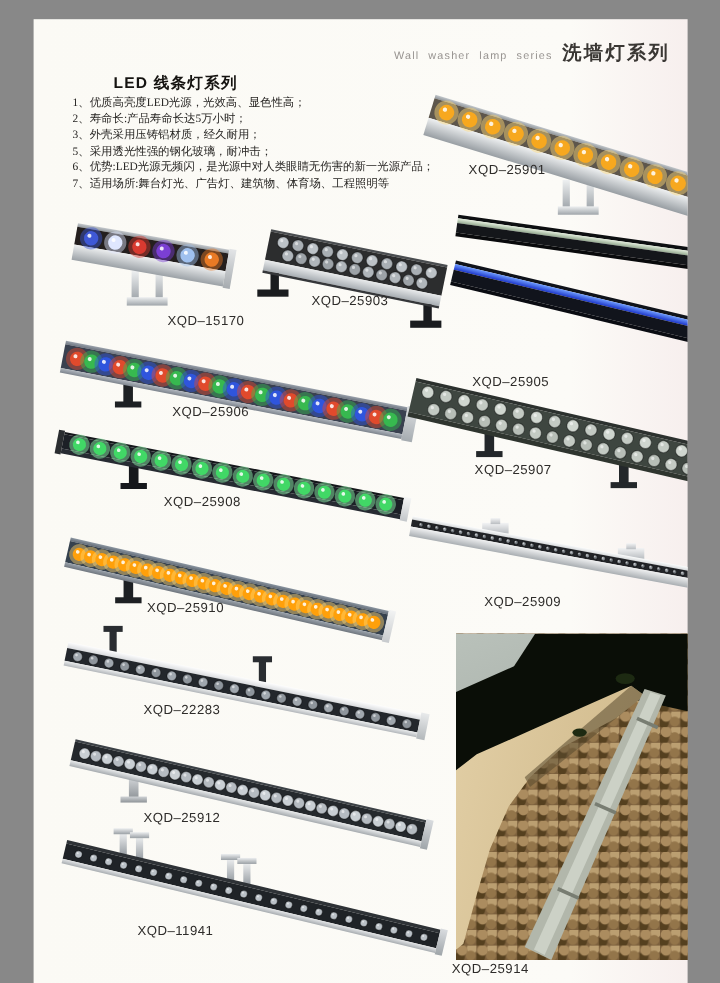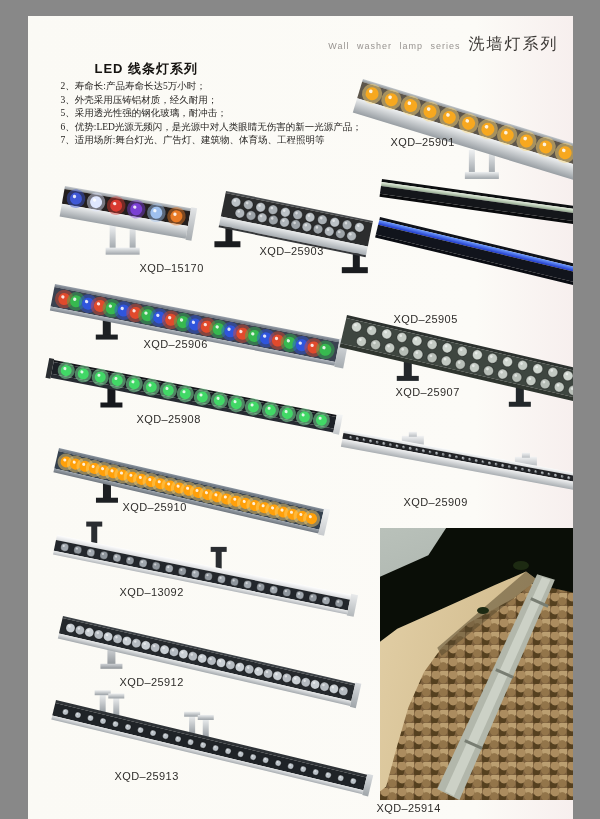--- a/index.html
+++ b/index.html
@@ -2,21 +2,21 @@
 <html><head>
 <meta charset="utf-8">
 <style>
   html,body{margin:0;padding:0;}
   body{font-family:"Liberation Sans","DejaVu Sans",sans-serif;background:#888;}
   #page{position:relative;width:545px;height:819px;margin:16px auto;overflow:hidden;
         background:linear-gradient(90deg,#fbfaf5 0%,#fcfbf7 82%,#f7efee 100%);}
   
   #header{position:absolute;top:18px;right:14px;display:flex;align-items:baseline;gap:8px;}
   #series-en{font-size:9px;color:#979390;letter-spacing:1px;word-spacing:4px;}
-  #series-cn{font-size:16px;font-weight:normal;color:#3a3734;letter-spacing:2px;
+  #series-cn{font-size:16px;font-weight:bold;color:#3a3734;letter-spacing:2px;
              font-family:"Liberation Serif","DejaVu Serif",serif;}
   
   #title{position:absolute;left:38px;top:44px;font-size:13px;font-weight:bold;color:#151310;letter-spacing:1px;padding-left:29px;}
   #features{position:absolute;left:33px;top:64px;width:310px;}
   .feature{font-size:9.5px;line-height:13.6px;color:#262422;
            font-family:"Liberation Serif","DejaVu Serif",serif;white-space:nowrap;}
   
   #products-layer{position:absolute;inset:0;}
   .product{position:absolute;}
   .product svg{overflow:visible;display:block;}
@@ -56,20 +56,21 @@
 <div id="page">
 
   <div id="header">
     <span id="series-en">Wall washer lamp series</span>
     <span id="series-cn">洗墙灯系列</span>
   </div>
 
   <div id="title">LED 线条灯系列</div>
 
   <div id="features">
+    <div class="feature">1、优质高亮度LED光源，光效高、显色性高；</div>
     <div class="feature">2、寿命长:产品寿命长达5万小时；</div>
     <div class="feature">3、外壳采用压铸铝材质，经久耐用；</div>
     <div class="feature">5、采用透光性强的钢化玻璃，耐冲击；</div>
     <div class="feature">6、优势:LED光源无频闪，是光源中对人类眼睛无伤害的新一光源产品；</div>
     <div class="feature">7、适用场所:舞台灯光、广告灯、建筑物、体育场、工程照明等</div>
   </div>
 
   <div id="products-layer">
       <div class="product" style="left: 325px; top: 55px; width: 270px; height: 100px;">
         <svg viewBox="0 0 270 100" width="270" height="100">
@@ -846,21 +847,21 @@
             <circle cx="248.8" cy="9.3" r="1.12" fill="#fff" opacity="0.55"></circle>
             <circle cx="263.33333333333337" cy="10.5" r="4" fill="#8e959c" stroke="rgba(0,0,0,.35)"></circle>
             <circle cx="262.1333333333334" cy="9.3" r="1.12" fill="#fff" opacity="0.55"></circle>
             <circle cx="276.6666666666667" cy="10.5" r="4" fill="#a0a7ae" stroke="rgba(0,0,0,.35)"></circle>
             <circle cx="275.4666666666667" cy="9.3" r="1.12" fill="#fff" opacity="0.55"></circle>
             <circle cx="290" cy="10.5" r="4" fill="#8e959c" stroke="rgba(0,0,0,.35)"></circle>
             <circle cx="288.8" cy="9.3" r="1.12" fill="#fff" opacity="0.55"></circle>
           </g>
         </svg>
       </div>
-      <span class="model-label" style="left: 92px; top: 570px;">XQD–13092</span>
+      <span class="model-label" style="left: 92px; top: 570px;">XQD–22283</span>
       <div class="product" style="left: 15px; top: 588px; width: 325px; height: 98px;">
         <svg viewBox="0 0 325 98" width="325" height="98">
           <defs>
             <linearGradient id="g26" x1="0" y1="0" x2="0" y2="1">
               <stop offset="0%" stop-color="#cfd2d5"></stop>
               <stop offset="100%" stop-color="#8e9397"></stop>
             </linearGradient>
             <linearGradient id="g27" x1="0" y1="0" x2="0" y2="1">
               <stop offset="0%" stop-color="#e8eaeb"></stop>
               <stop offset="100%" stop-color="#a5aaae"></stop>
@@ -1036,21 +1037,21 @@
             <circle cx="268.49130434782614" cy="8.6" r="0.8400000000000001" fill="#fff" opacity="0.55"></circle>
             <circle cx="282.2608695652174" cy="9.5" r="3" fill="#bac1c7" stroke="rgba(0,0,0,.35)"></circle>
             <circle cx="281.3608695652174" cy="8.6" r="0.8400000000000001" fill="#fff" opacity="0.55"></circle>
             <circle cx="295.1304347826087" cy="9.5" r="3" fill="#bac1c7" stroke="rgba(0,0,0,.35)"></circle>
             <circle cx="294.2304347826087" cy="8.6" r="0.8400000000000001" fill="#fff" opacity="0.55"></circle>
             <circle cx="308" cy="9.5" r="3" fill="#bac1c7" stroke="rgba(0,0,0,.35)"></circle>
             <circle cx="307.1" cy="8.6" r="0.8400000000000001" fill="#fff" opacity="0.55"></circle>
           </g>
         </svg>
       </div>
-      <span class="model-label" style="left: 87px; top: 754px;">XQD–25913</span>
+      <span class="model-label" style="left: 87px; top: 754px;">XQD–11941</span>
       <span class="model-label" style="left: 349px; top: 786px;">XQD–25914</span>
     </div>
 
   <div id="photo">
     <div class="ph" id="ph-shrubs"></div>
     <div class="ph" id="ph-step"></div>
     <div class="ph" id="ph-curb"></div>
     <div class="ph" id="ph-curb-shadow"></div>
     <div class="ph" id="ph-channel"></div>
     <div class="ph" id="ph-channel-core"></div>

